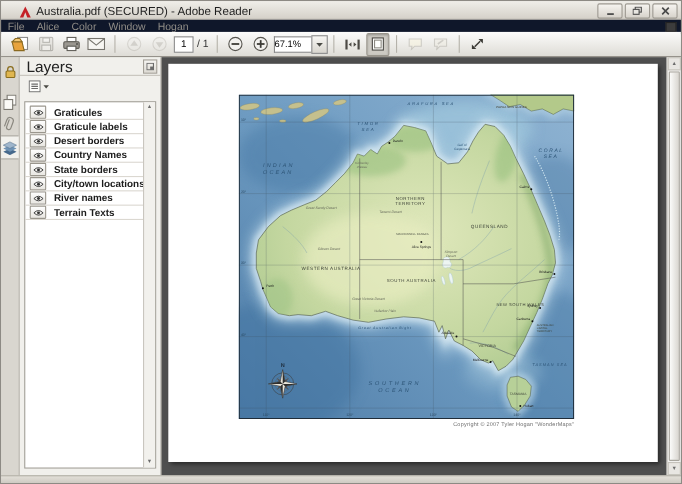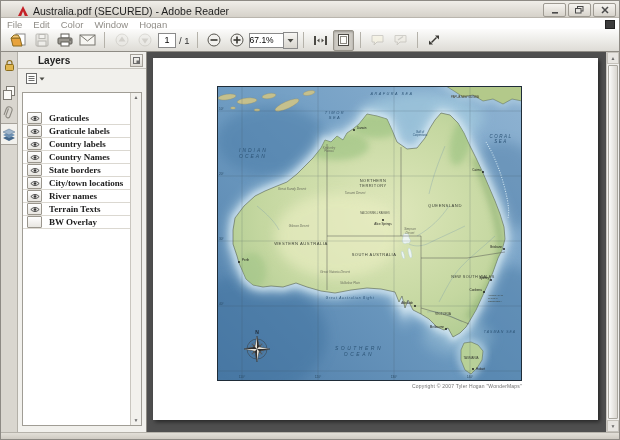--- a/index.html
+++ b/index.html
@@ -12,21 +12,21 @@
   .titlebar{position:absolute;left:0;top:0;width:100%;height:17px;
     background:linear-gradient(#f0eee9,#d5d1c9);border-bottom:1px solid #b9b5ad;
     display:flex;align-items:flex-end;padding-left:16px;box-sizing:border-box;}
   .titlebar .app-icon{width:12px;height:12px;margin-right:4px;flex:0 0 auto;}
   .titlebar .title-text{font-size:10.5px;color:#1e1e1e;white-space:nowrap;}
   .win-controls{position:absolute;right:3px;top:2px;display:flex;gap:2px;}
   .win-btn{width:21px;height:12px;background:linear-gradient(#f6f4f0,#d7d3cb);
     border:1px solid #9e9a92;border-radius:2px;display:flex;align-items:center;justify-content:center;}
   .win-btn svg{display:block;}
   
-  .menubar{position:absolute;left:0;top:17px;width:100%;height:14px;background:#ffffff;
+  .menubar{position:absolute;left:0;top:17px;width:100%;height:14px;background:#0f172a;
     border-bottom:1px solid #c8c5be;display:flex;align-items:center;padding-left:6px;box-sizing:border-box;}
   .menu-item{font-size:9.5px;color:#908d87;margin-right:11px;}
   .menubar .doc-win-btn{position:absolute;right:4px;top:2px;width:8px;height:7px;
     background:#3c3c3c;border:1px solid #222;}
   
   .toolbar{position:absolute;left:0;top:28px;width:100%;height:23px;
     background:linear-gradient(#fcfcfb,#dedcd6);border-bottom:1px solid #8e8b84;
     display:flex;align-items:center;padding:0 6px;box-sizing:border-box;}
   .tb-btn{height:19px;min-width:19px;display:flex;align-items:center;justify-content:center;
     border:1px solid transparent;border-radius:2px;margin:0 1px;}
@@ -46,29 +46,29 @@
   
   .main{position:absolute;left:0;top:51px;right:0;bottom:7px;}
   .navstrip{position:absolute;left:0;top:0;bottom:0;width:17px;background:#d9d6cf;
     border-right:1px solid #b3b0a8;box-sizing:border-box;}
   .nav-cell{position:absolute;left:0;width:16px;height:20px;display:flex;align-items:center;justify-content:center;}
   .nav-cell.selected{background:#f2f1ed;border-top:1px solid #a6a29a;border-bottom:1px solid #a6a29a;}
   
   .layers-panel{position:absolute;left:17px;top:0;bottom:0;width:129px;background:#f1f0ec;
     border-right:1px solid #8e8b84;box-sizing:border-box;}
   .panel-header{height:16px;border-bottom:1px solid #c6c3bc;display:flex;align-items:center;position:relative;}
-  .panel-title{font-size:10px;font-weight:bold;color:#222;margin-left:20px;}
+  .panel-title{font-size:14px;font-weight:normal;color:#222;margin-left:6px;}
   .panel-hdr-btn{position:absolute;right:3px;top:2px;width:11px;height:11px;
     border:1px solid #a39f97;background:linear-gradient(#f5f4f1,#dedbd4);
     display:flex;align-items:center;justify-content:center;}
   .panel-toolbar{height:19px;display:flex;align-items:center;padding-left:4px;}
   .panel-opt-btn{width:26px;height:14px;display:flex;align-items:center;justify-content:center;gap:2px;}
   .layers-list{position:absolute;left:4px;right:4px;top:40px;bottom:6px;background:#fff;
     border:1px solid #a09d95;box-sizing:border-box;}
-  .list-inner{position:absolute;left:0;top:0;right:10px;bottom:0;padding-top:19px;font-family:Liberation Serif, serif;}
+  .list-inner{position:absolute;left:0;top:0;right:10px;bottom:0;padding-top:3px;}
   .layer-row{height:13px;display:flex;align-items:center;padding-left:4px;
     border-bottom:1px solid #dbd8d1;box-sizing:border-box;}
   .eye-box{width:13px;height:10px;border:1px solid #9a968d;border-radius:1px;flex:0 0 auto;
     background:linear-gradient(#fefefe,#e8e6e1);display:flex;align-items:center;justify-content:center;}
   .layer-label{margin-left:7px;font-size:9px;font-weight:bold;color:#1c1c1c;white-space:nowrap;}
   .is-hidden{visibility:hidden;}
   .list-scroll{position:absolute;right:0;top:0;bottom:0;width:10px;background:#f2f1ed;border-left:1px solid #c9c6bf;}
   .list-scroll .sarrow{position:absolute;left:0;width:100%;height:9px;text-align:center;
     font-size:5px;color:#6b6b6b;line-height:9px;}
   
@@ -117,21 +117,21 @@
     <div class="win-btn">
       <svg width="8" height="8">
         <path d="M1 1 L7 7 M7 1 L1 7" stroke="#4a4a4a" stroke-width="1.5"></path>
       </svg>
     </div>
   </div>
 </div>
 
 <div class="menubar">
   <span class="menu-item">File</span>
-  <span class="menu-item">Edit</span>
+  <span class="menu-item">Alice</span>
   <span class="menu-item">Color</span>
   <span class="menu-item">Window</span>
   <span class="menu-item">Hogan</span>
   <span class="doc-win-btn"></span>
 </div>
 
 <div class="toolbar">
   <div class="tb-btn">
     <svg width="17" height="15">
       <rect x="6" y="1" width="9" height="11" fill="#fff" stroke="#8a8a8a"></rect>
@@ -302,21 +302,21 @@
             </span>
           <span class="layer-label">Graticule labels</span>
         </div>
         <div class="layer-row">
           <span class="eye-box">
               <svg class="eye" width="10" height="7" viewBox="0 0 12 8">
                 <path d="M1 4 Q6 -1 11 4 Q6 9 1 4 Z" fill="none" stroke="#333" stroke-width="1"></path>
                 <circle cx="6" cy="4" r="1.6" fill="#333"></circle>
               </svg>
             </span>
-          <span class="layer-label">Country labels</span>
+          <span class="layer-label">Desert borders</span>
         </div>
         <div class="layer-row">
           <span class="eye-box">
               <svg class="eye" width="10" height="7" viewBox="0 0 12 8">
                 <path d="M1 4 Q6 -1 11 4 Q6 9 1 4 Z" fill="none" stroke="#333" stroke-width="1"></path>
                 <circle cx="6" cy="4" r="1.6" fill="#333"></circle>
               </svg>
             </span>
           <span class="layer-label">Country Names</span>
         </div>
@@ -348,29 +348,20 @@
           <span class="layer-label">River names</span>
         </div>
         <div class="layer-row">
           <span class="eye-box">
               <svg class="eye" width="10" height="7" viewBox="0 0 12 8">
                 <path d="M1 4 Q6 -1 11 4 Q6 9 1 4 Z" fill="none" stroke="#333" stroke-width="1"></path>
                 <circle cx="6" cy="4" r="1.6" fill="#333"></circle>
               </svg>
             </span>
           <span class="layer-label">Terrain Texts</span>
-        </div>
-        <div class="layer-row">
-          <span class="eye-box">
-              <svg class="eye is-hidden" width="10" height="7" viewBox="0 0 12 8">
-                <path d="M1 4 Q6 -1 11 4 Q6 9 1 4 Z" fill="none" stroke="#333" stroke-width="1"></path>
-                <circle cx="6" cy="4" r="1.6" fill="#333"></circle>
-              </svg>
-            </span>
-          <span class="layer-label">BW Overlay</span>
         </div>
       </div>
       <div class="list-scroll">
         <span class="sarrow" style="top:0;">▲</span>
         <span class="sarrow" style="bottom:0;">▼</span>
       </div>
     </div>
   </div>
 
   <div class="docarea">

